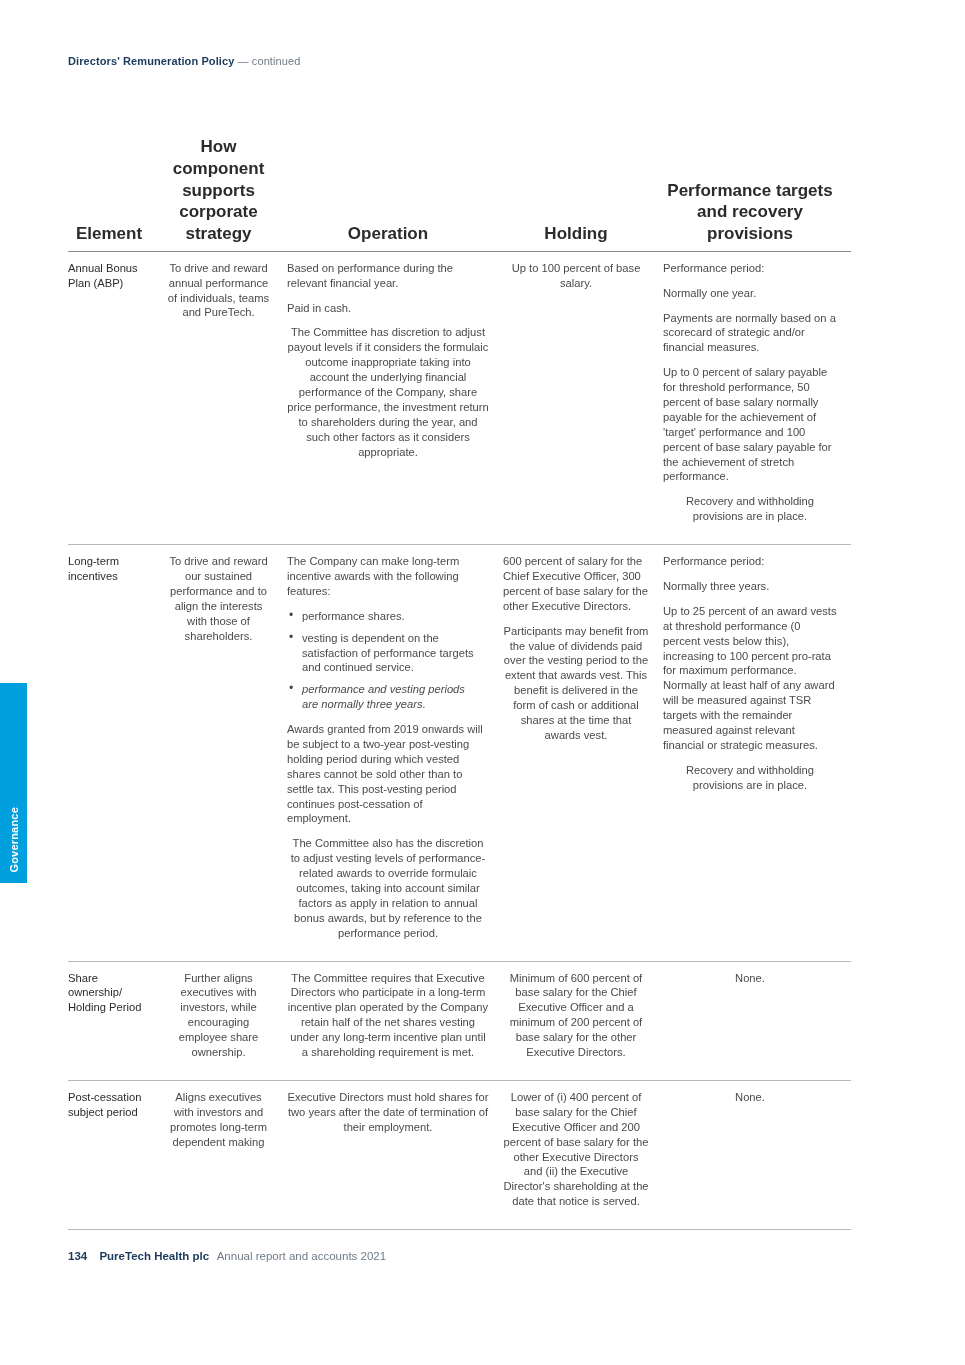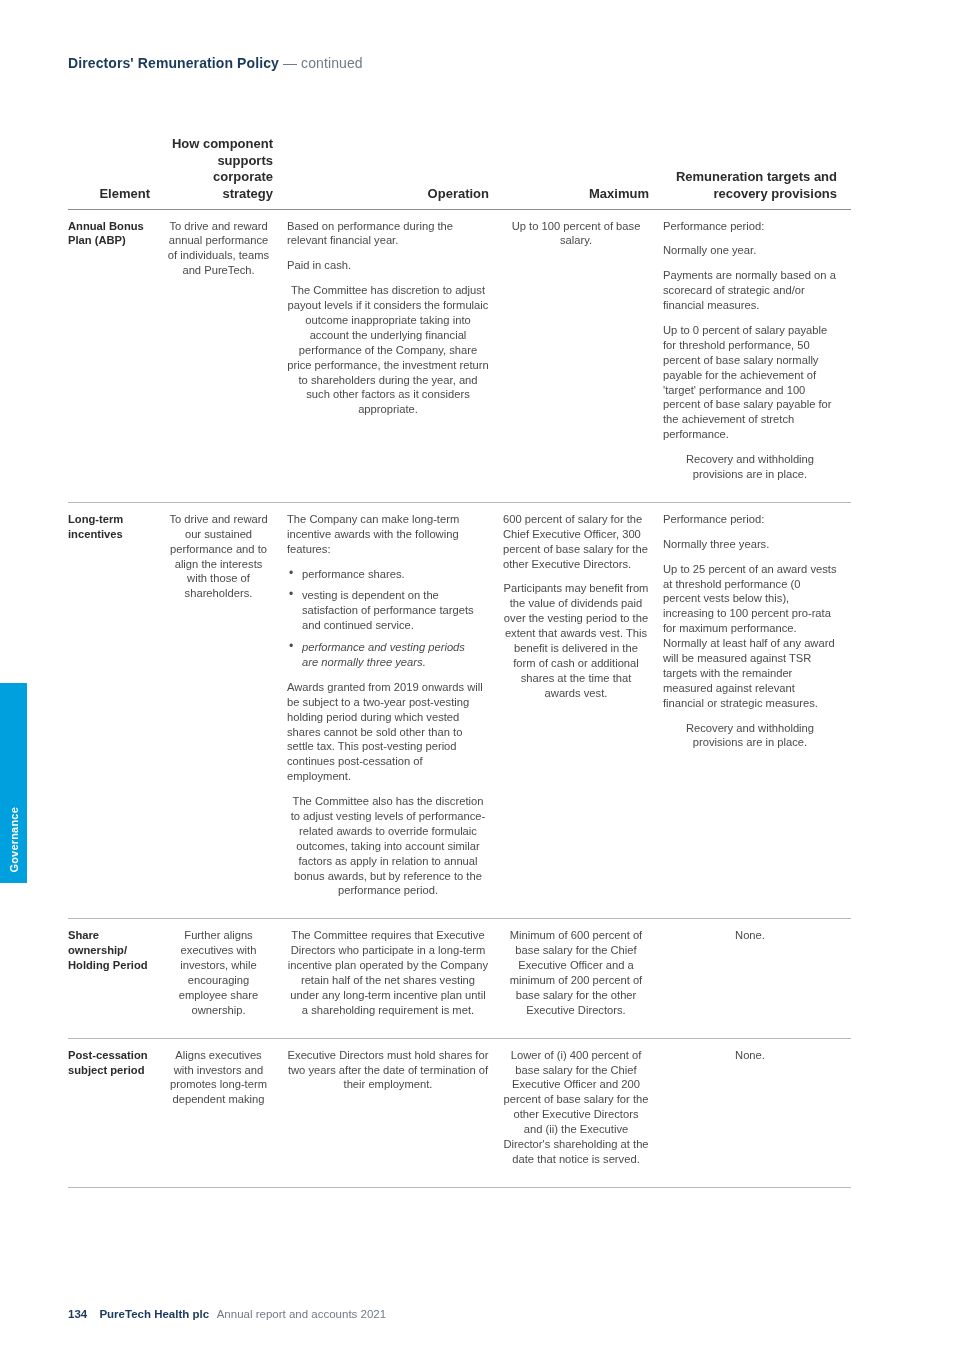--- a/index.html
+++ b/index.html
@@ -15,21 +15,21 @@
     font-family: "Liberation Sans", sans-serif;
     color: #3c3c3c;
     overflow: hidden;
   }
 
   
   .running-head {
     position: absolute;
     left: 68px;
     top: 55px;
-    font-size: 14px;
+    font-size: 11px;
     letter-spacing: 0.1px;
     white-space: nowrap;
   }
   .running-head .rh-title {
     font-weight: bold;
     color: #1b3a5c;
   }
   .running-head .rh-dash {
     color: #6f7b87;
     font-weight: normal;
@@ -70,42 +70,42 @@
     border-collapse: collapse;
     table-layout: fixed;
   }
   .policy-table col.c-element    { width: 96px;  }
   .policy-table col.c-support    { width: 123px; }
   .policy-table col.c-operation  { width: 216px; }
   .policy-table col.c-maximum    { width: 160px; }
   .policy-table col.c-targets    { width: 188px; }
 
   .policy-table thead th {
-    text-align: right;
+    text-align: center;
     vertical-align: bottom;
-    font-size: 13px;
+    font-size: 17px;
     font-weight: bold;
     color: #2b2b2b;
     line-height: 1.28;
     padding: 0 14px 6px 0;
     border-bottom: 1px solid #8d8d8d;
   }
   .policy-table tbody td {
     vertical-align: top;
     font-size: 11.2px;
     line-height: 1.33;
     color: #4a4a4a;
     padding: 9px 14px 20px 0;
     border-bottom: 1px solid #b9b9b9;
   }
   .policy-table tbody tr:last-child td {
     border-bottom: 1px solid #b9b9b9;
   }
   .policy-table tbody td.cell-element {
-    font-weight: bold;
+    font-weight: normal;
     color: #2b2b2b;
   }
 
   .cell-para {
     margin: 0 0 10px 0;
   }
   .cell-para:last-child {
     margin-bottom: 0;
     text-align: center;
   }
@@ -130,21 +130,21 @@
     left: -13px;
     top: -1px;
     font-size: 12px;
     color: #4a4a4a;
   }
 
   
   .page-footer {
     position: absolute;
     left: 68px;
-    top: 1308px;
+    top: 1250px;
     font-size: 11.5px;
     white-space: nowrap;
     color: #1b3a5c;
   }
   .page-footer .pf-num {
     font-weight: bold;
     color: #1b3a5c;
     margin-right: 9px;
   }
   .page-footer .pf-company {
@@ -176,22 +176,22 @@
     <col class="c-support">
     <col class="c-operation">
     <col class="c-maximum">
     <col class="c-targets">
   </colgroup>
   <thead>
     <tr>
       <th>Element</th>
       <th>How component supports corporate strategy</th>
       <th>Operation</th>
-      <th>Maximum</th>
-      <th>Remuneration targets and recovery provisions</th>
+      <th>Holding</th>
+      <th>Performance targets and recovery provisions</th>
     </tr>
   </thead>
   <tbody>
 
     <tr>
       <td class="cell-element">Annual Bonus Plan (ABP)</td>
       <td>
         <p class="cell-para">To drive and reward annual performance of individuals, teams and PureTech.</p>
       </td>
       <td>

